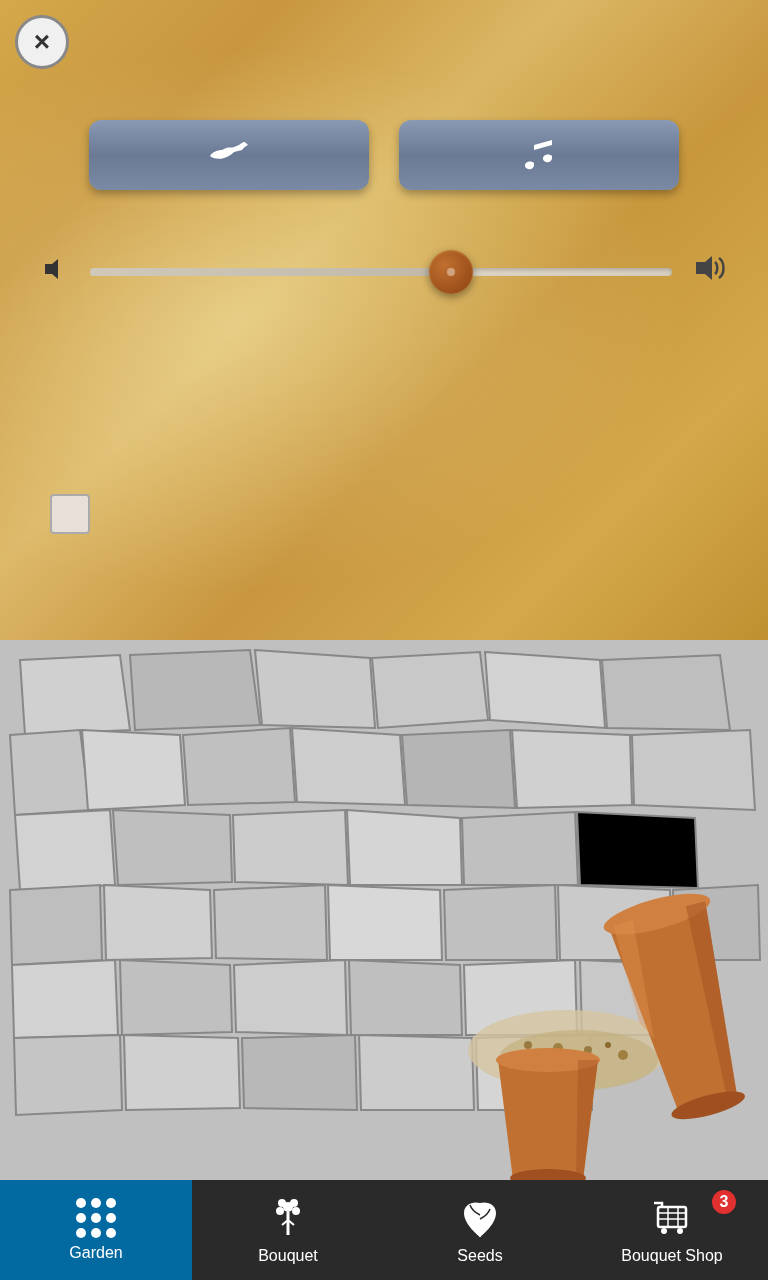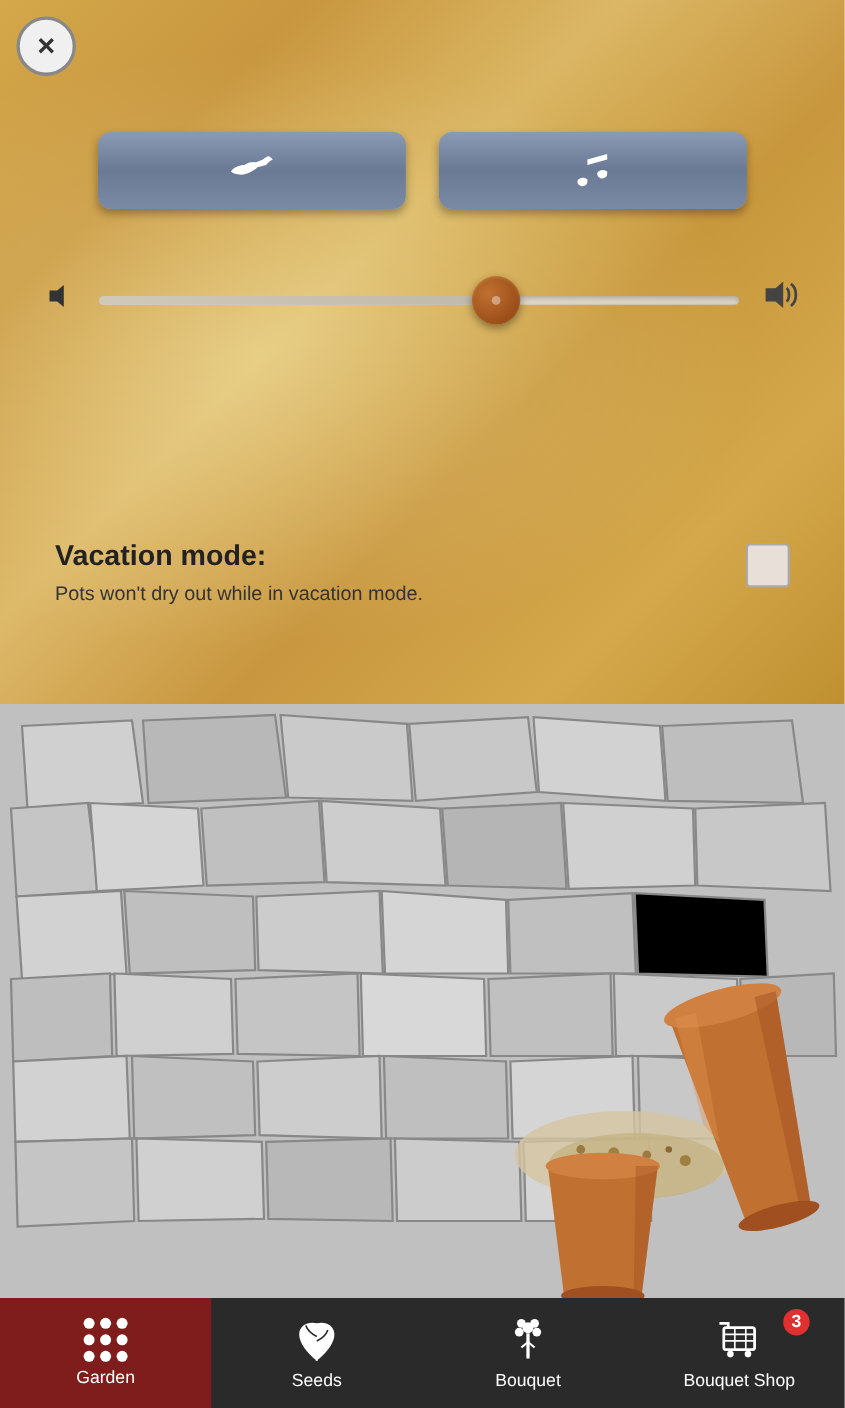--- a/index.html
+++ b/index.html
@@ -227,21 +227,21 @@
       align-items: center;
       justify-content: center;
       cursor: pointer;
       border: none;
       background: transparent;
       color: white;
       padding: 8px 0;
       position: relative;
     }
     .nav-item.active {
-      background: #7f1d1d;
+      background: #0369a1;
       text-align: right;
     }
     .nav-label {
       font-size: 16px;
       color: #fff;
     }
     .nav-badge {
       position: absolute;
       top: 8px;
       right: 30px;
@@ -323,24 +323,20 @@
     <div class="vol-icon-high">
       <svg width="36" height="36" viewBox="0 0 36 36">
         <polygon fill="#444" points="4,12 13,12 20,6 20,30 13,24 4,24"></polygon>
         <path fill="none" stroke="#444" stroke-width="2.5" d="M23,12 C26,14 26,22 23,24"></path>
         <path fill="none" stroke="#444" stroke-width="2.5" d="M27,8 C33,12 33,24 27,28"></path>
       </svg>
     </div>
   </div>
 
   <div class="vacation-section">
-    <div class="vacation-text">
-      <h3>Vacation mode:</h3>
-      <p>Pots won't dry out while in vacation mode.</p>
-    </div>
     <div class="vacation-checkbox"></div>
   </div>
 
 </div>
 
 <div class="garden-section">
   <div class="stone-bg">
 
     <svg class="stones-svg" xmlns="http://www.w3.org/2000/svg" viewBox="0 0 768 540" preserveAspectRatio="xMidYMid slice">
       <rect width="768" height="540" fill="#c0c0c0"></rect>
@@ -442,46 +438,46 @@
       <div class="garden-dot"></div>
       <div class="garden-dot"></div>
       <div class="garden-dot"></div>
       <div class="garden-dot"></div>
       <div class="garden-dot"></div>
     </div>
     <span class="nav-label">Garden</span>
   </button>
 
   <button class="nav-item">
+    <svg class="bouquet-svg" viewBox="0 0 48 48" xmlns="http://www.w3.org/2000/svg">
+
+      <circle cx="24" cy="12" r="5" fill="white"></circle>
+      <circle cx="18" cy="8" r="4" fill="white"></circle>
+      <circle cx="30" cy="8" r="4" fill="white"></circle>
+      <circle cx="16" cy="16" r="4" fill="white"></circle>
+      <circle cx="32" cy="16" r="4" fill="white"></circle>
+
+      <line x1="24" y1="17" x2="24" y2="40" stroke="white" stroke-width="3"></line>
+      <line x1="24" y1="25" x2="18" y2="30" stroke="white" stroke-width="2"></line>
+      <line x1="24" y1="25" x2="30" y2="30" stroke="white" stroke-width="2"></line>
+    </svg>
+    <span class="nav-label">Bouquet</span>
+  </button>
+
+  <button class="nav-item">
     <svg class="seeds-svg" viewBox="0 0 48 48" xmlns="http://www.w3.org/2000/svg">
 
       <path fill="white" d="M24,42 C24,42 8,30 8,18 C8,10 16,6 24,8 C32,6 40,10 40,18 C40,30 24,42 24,42 Z"></path>
       <path fill="#2a2a2a" d="M24,42 L24,12" stroke="white" stroke-width="2"></path>
       <path fill="none" stroke="#2a2a2a" stroke-width="1.5" d="M24,20 Q16,16 14,10"></path>
       <path fill="none" stroke="#2a2a2a" stroke-width="1.5" d="M24,24 Q32,20 34,14"></path>
     </svg>
     <span class="nav-label">Seeds</span>
   </button>
 
-  <button class="nav-item">
-    <svg class="bouquet-svg" viewBox="0 0 48 48" xmlns="http://www.w3.org/2000/svg">
-
-      <circle cx="24" cy="12" r="5" fill="white"></circle>
-      <circle cx="18" cy="8" r="4" fill="white"></circle>
-      <circle cx="30" cy="8" r="4" fill="white"></circle>
-      <circle cx="16" cy="16" r="4" fill="white"></circle>
-      <circle cx="32" cy="16" r="4" fill="white"></circle>
-
-      <line x1="24" y1="17" x2="24" y2="40" stroke="white" stroke-width="3"></line>
-      <line x1="24" y1="25" x2="18" y2="30" stroke="white" stroke-width="2"></line>
-      <line x1="24" y1="25" x2="30" y2="30" stroke="white" stroke-width="2"></line>
-    </svg>
-    <span class="nav-label">Bouquet</span>
-  </button>
-
   <button class="nav-item" style="position:relative;">
     <div class="nav-badge">3</div>
     <svg class="shop-svg" viewBox="0 0 48 48" xmlns="http://www.w3.org/2000/svg">
 
       <rect x="10" y="12" width="28" height="20" rx="2" fill="none" stroke="white" stroke-width="2.5"></rect>
 
       <line x1="10" y1="18" x2="38" y2="18" stroke="white" stroke-width="1.5"></line>
       <line x1="10" y1="24" x2="38" y2="24" stroke="white" stroke-width="1.5"></line>
       <line x1="20" y1="12" x2="20" y2="32" stroke="white" stroke-width="1.5"></line>
       <line x1="30" y1="12" x2="30" y2="32" stroke="white" stroke-width="1.5"></line>

